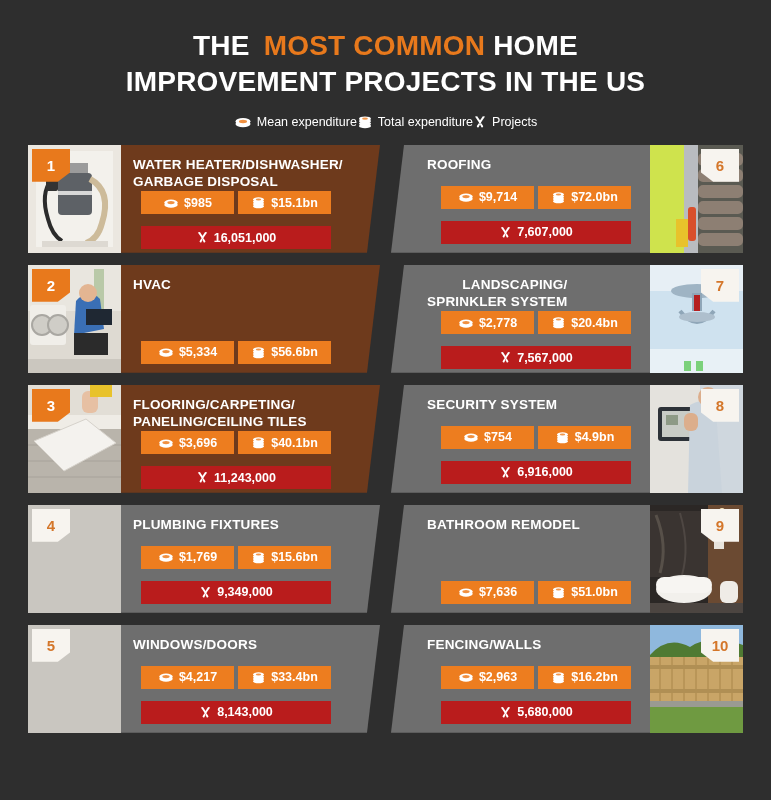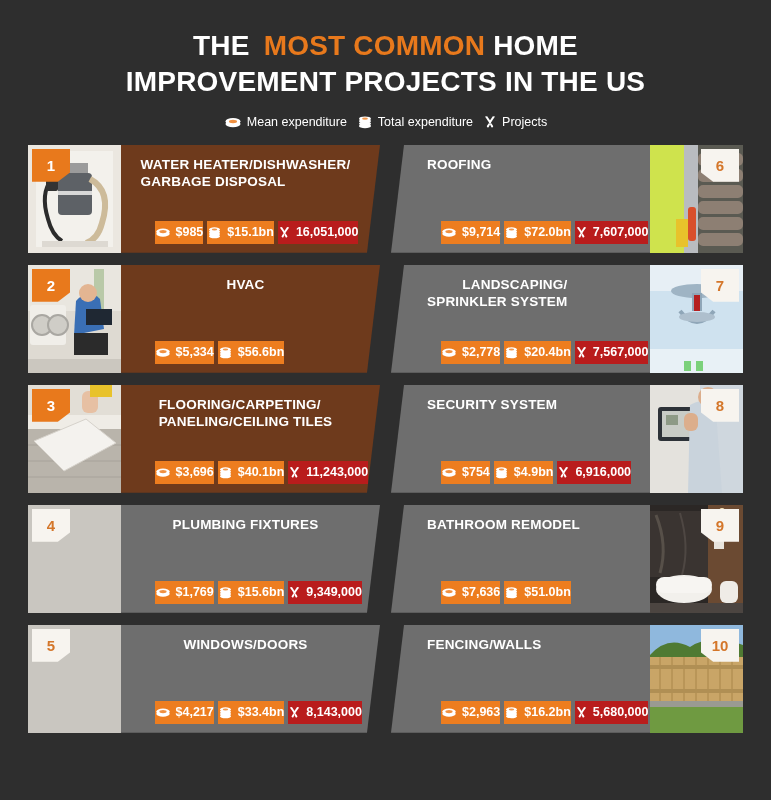--- a/index.html
+++ b/index.html
@@ -26,21 +26,21 @@
     line-height: 1.28;
     text-transform: uppercase;
   }
   .title .hl { color: #e8791c; margin-left: 6px; }
 
   .legend {
     margin-top: 15px;
     display: flex;
     justify-content: center;
     align-items: center;
-    gap: 10px;
+    gap: 0;
   }
   .legend-item {
     display: flex;
     align-items: center;
     gap: 5px;
     color: #ffffff;
     font-size: 12.5px;
     white-space: nowrap;
   }
   .legend-item .ico { display: flex; align-items: center; }
@@ -122,40 +122,40 @@
   
   .content {
     position: absolute;
     top: 0;
     height: 108px;
     display: flex;
     flex-direction: column;
     padding: 11px 0 9px 0;
     z-index: 3;
   }
-  .content-left  { left: 99px;  right: 22px; align-items: center; }
+  .content-left  { left: 99px;  right: 22px; align-items: flex-start; }
   .content-right { left: 36px;  right: 99px; align-items: flex-start; }
 
   .proj-name {
     color: #ffffff;
     font-weight: bold;
     font-size: 13.5px;
     line-height: 1.32;
     text-transform: uppercase;
     letter-spacing: 0.2px;
     white-space: pre-line;
   }
   .content-left  .proj-name { text-align: left;  padding-left: 6px; }
   .content-right .proj-name { text-align: right; padding-right: 8px; }
 
   .stats {
     margin-top: auto;
     display: flex;
-    flex-direction: row;
-    gap: 4px;
+    flex-direction: column;
+    gap: 12px;
     width: 204px;
     padding-left: 14px;
   }
   .stats-top {
     display: flex;
     gap: 4px;
   }
   .pill {
     background: #ed7d1f;
     color: #ffffff;

